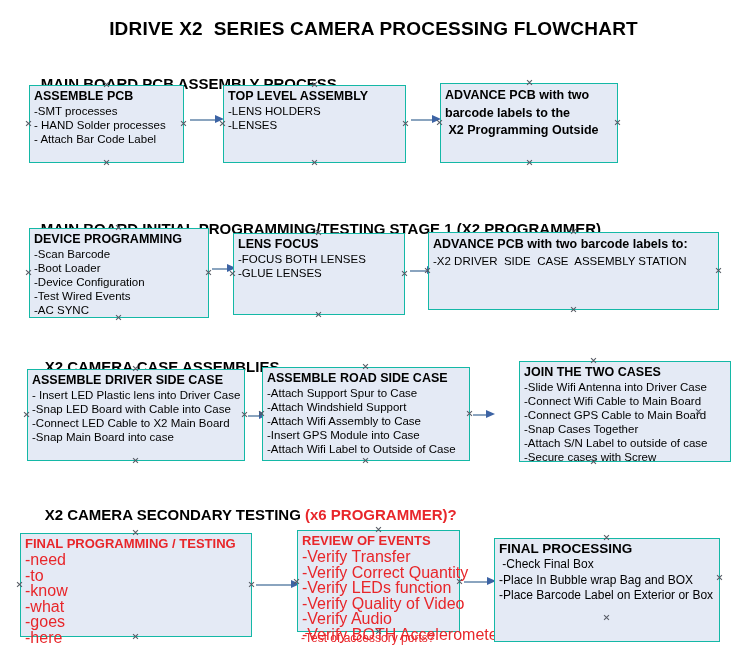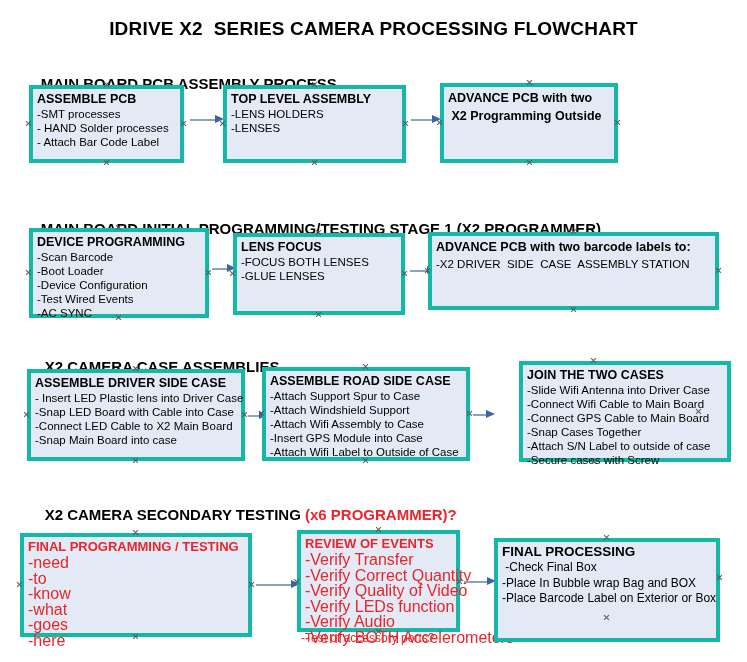--- a/index.html
+++ b/index.html
@@ -41,21 +41,21 @@
   }
   .section-head .hl {
     color: #e8262a;
   }
 
   
   .box {
     position: absolute;
     box-sizing: border-box;
     background: #e4eaf5;
-    border: 4px solid #14b8a6;
+    border: 1px solid #14b8a6;
     padding: 2px 0 0 0;
     overflow: visible;
   }
   .box-title {
     font-size: 12.5px;
     font-weight: bold;
     color: #000000;
     line-height: 14px;
     padding: 1px 0 1px 4px;
     white-space: pre;
@@ -174,20 +174,21 @@
   <div class="handle" style="left:311px; top:159px;"></div>
   <div class="handle" style="left:402px; top:120px;"></div>
 
   <div class="arrow" style="left:411px; top:115px; width:30px;">
     <div class="shaft"></div>
     <div class="head"></div>
   </div>
 
   <div class="box bold" style="left:440px; top:83px; width:178px; height:80px;">
     <div class="box-title">ADVANCE PCB with two</div>
+    <div class="box-line">barcode labels to the</div>
     <div class="box-line"> X2 Programming Outside</div>
   </div>
   <div class="handle" style="left:436px; top:119px;"></div>
   <div class="handle" style="left:526px; top:79px;"></div>
   <div class="handle" style="left:526px; top:159px;"></div>
   <div class="handle" style="left:614px; top:119px;"></div>
 
   <div class="section-head" style="left:24px; top:203px;">
     <span>MAIN BOARD INITIAL PROGRAMMING/TESTING STAGE 1 (X2 PROGRAMMER)</span>
   </div>
@@ -306,22 +307,22 @@
 
   <div class="arrow" style="left:256px; top:580px; width:44px;">
     <div class="shaft"></div>
     <div class="head"></div>
   </div>
 
   <div class="box red" style="left:297px; top:530px; width:163px; height:102px;">
     <div class="box-title">REVIEW OF EVENTS</div>
     <div class="box-line">-Verify Transfer</div>
     <div class="box-line">-Verify Correct Quantity</div>
+    <div class="box-line">-Verify LEDs function</div>
     <div class="box-line">-Verify Quality of Video</div>
-    <div class="box-line">-Verify LEDs function</div>
     <div class="box-line">-Verify Audio</div>
     <div class="box-line">-Verify BOTH Accelerometers</div>
   </div>
   <div class="overflow-line" style="left:301px; top:631px;">-Test of accessory ports?</div>
   <div class="handle" style="left:293px; top:578px;"></div>
   <div class="handle" style="left:375px; top:526px;"></div>
   <div class="handle" style="left:375px; top:628px;"></div>
   <div class="handle" style="left:456px; top:578px;"></div>
 
   <div class="arrow" style="left:464px; top:577px; width:32px;">

